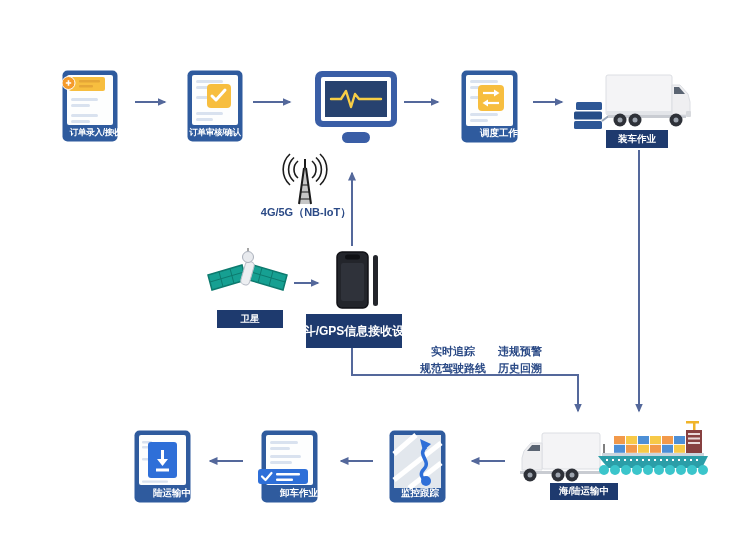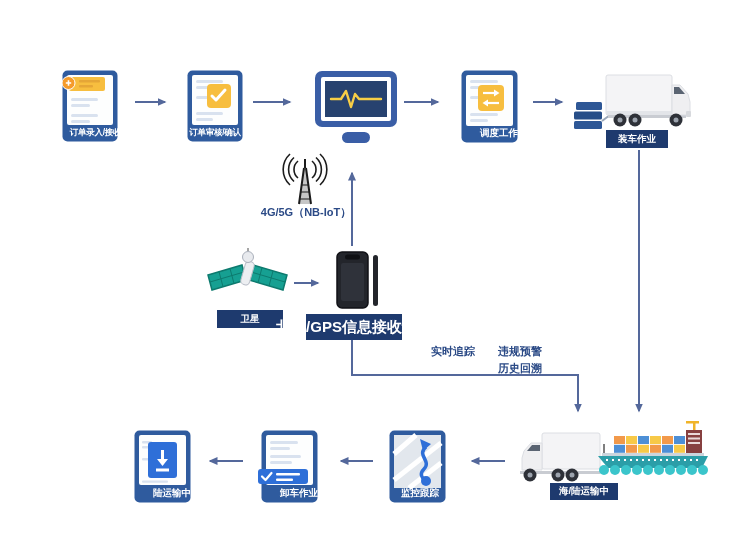--- a/index.html
+++ b/index.html
@@ -163,24 +163,25 @@
   <div class="badge" style="left:217px;top:310px;width:66px;height:18px;font-size:9.5px;">卫星</div>
 
   <div class="node" style="left:336px;top:246px;width:44px;height:64px;">
     <svg width="44" height="64">
       <rect x="1" y="6" width="31" height="56" rx="5" fill="#23252B" stroke="#101116" stroke-width="1.5"></rect>
       <rect x="9" y="8.5" width="15" height="5" rx="2.5" fill="#0F1014"></rect>
       <rect x="5" y="17" width="23" height="38" rx="2" fill="#2F323A"></rect>
       <rect x="37" y="9" width="5" height="51" rx="2.5" fill="#23252B"></rect>
     </svg>
   </div>
-  <div class="badge" style="left:306px;top:314px;width:96px;height:26px;font-size:15px;">北斗/GPS信息接收设备</div>
+  <div class="badge" style="left:306px;top:314px;width:96px;height:34px;font-size:12px;">北斗/GPS信息接收设备</div>
 
   <div class="note center" style="left:403px;top:343px;width:100px;">
     <div class="ln">实时追踪</div>
+    <div class="ln">规范驾驶路线</div>
   </div>
   <div class="note center" style="left:482px;top:343px;width:76px;">
     <div class="ln">违规预警</div>
     <div class="ln">历史回溯</div>
   </div>
 
   <div class="node" style="left:512px;top:427px;width:92px;height:56px;">
     <svg width="92" height="56">
       <rect x="30" y="6" width="58" height="36" rx="2" fill="#F4F4F6" stroke="#DCDEE3"></rect>
       <path d="M30,16 h-11 l-7,8 l-2,7 v12 h20 Z" fill="#EFEFF1" stroke="#DCDEE3"></path>

